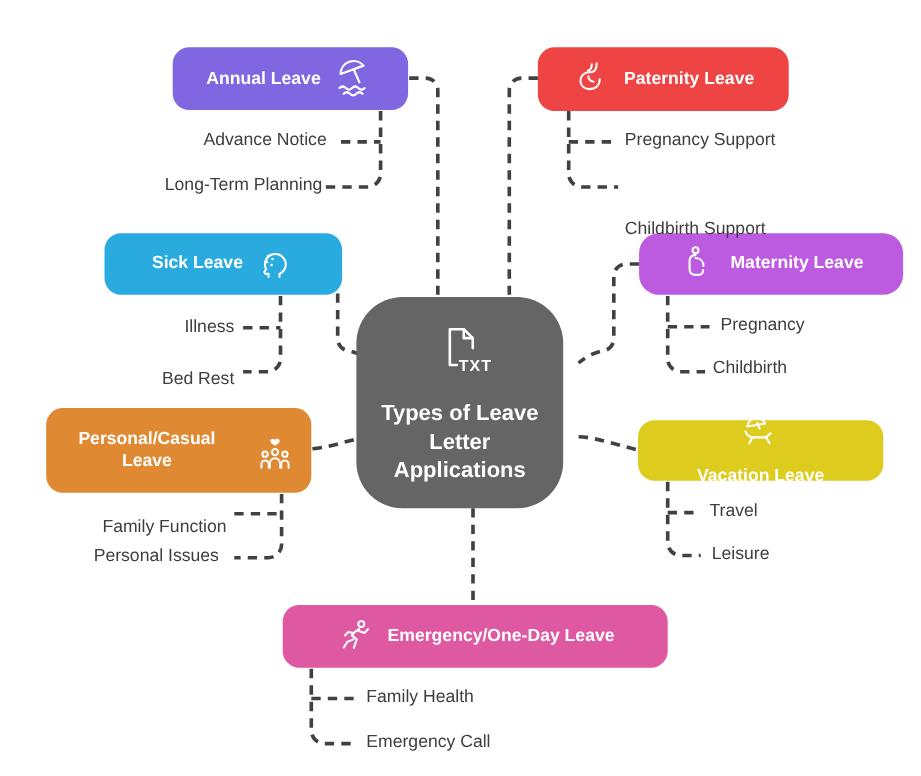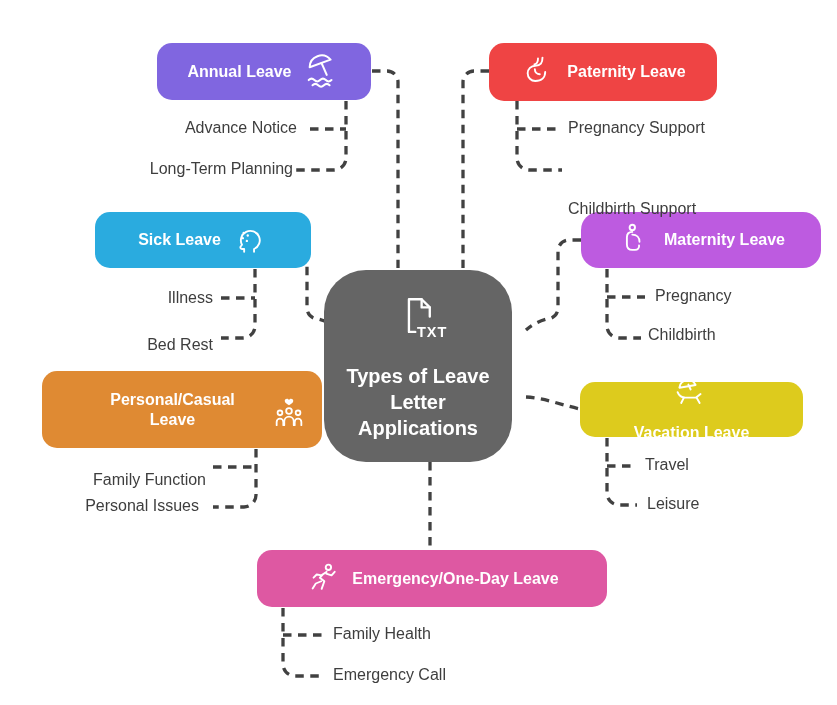--- a/index.html
+++ b/index.html
@@ -100,21 +100,21 @@
 
   <div class="center-node" style="background-color: rgb(101, 101, 101);">
     <svg class="icon" width="58" height="58" viewBox="0 0 64 64" style="stroke-width:2.6;">
       <path d="M22 8 h14 l9 9 v10 M22 8 v36 h7"></path>
       <path d="M36 8 v9 h9"></path>
       <text x="31" y="50" fill="#fff" stroke="none" font-family="Liberation Sans, sans-serif" font-size="16" letter-spacing="1">TXT</text>
     </svg>
     <div class="ttl">Types of Leave Letter Applications</div>
   </div>
 
-  <div class="node" style="left: 42px; top: 371px; width: 241px; height: 77px; gap: 16px; background-color: rgb(223, 138, 51); padding-left: 39px;">
+  <div class="node" style="left: 42px; top: 371px; width: 241px; height: 77px; gap: 16px; background-color: rgb(223, 138, 51);">
     <span class="lbl wrap">Personal/Casual Leave</span>
     <svg class="icon" width="42" height="38" viewBox="0 0 44 40" style="stroke-width:1.9;">
       <path d="M22 9.5 c-1.2 -2.2 -4.5 -1.5 -4.5 0.9 c0 1.7 2.2 2.9 4.5 4.6 c2.3 -1.7 4.5 -2.9 4.5 -4.6 c0 -2.4 -3.3 -3.1 -4.5 -0.9 Z" fill="#fff" stroke="none"></path>
       <circle cx="22" cy="21" r="3"></circle>
       <path d="M17 36 v-4 a5 5 0 0 1 10 0 v4"></path>
       <circle cx="12.5" cy="23" r="2.5"></circle>
       <path d="M9 36 v-3.5 a3.5 3.5 0 0 1 7 0 V36"></path>
       <circle cx="31.5" cy="23" r="2.5"></circle>
       <path d="M28 36 v-3.5 a3.5 3.5 0 0 1 7 0 V36"></path>
     </svg>

